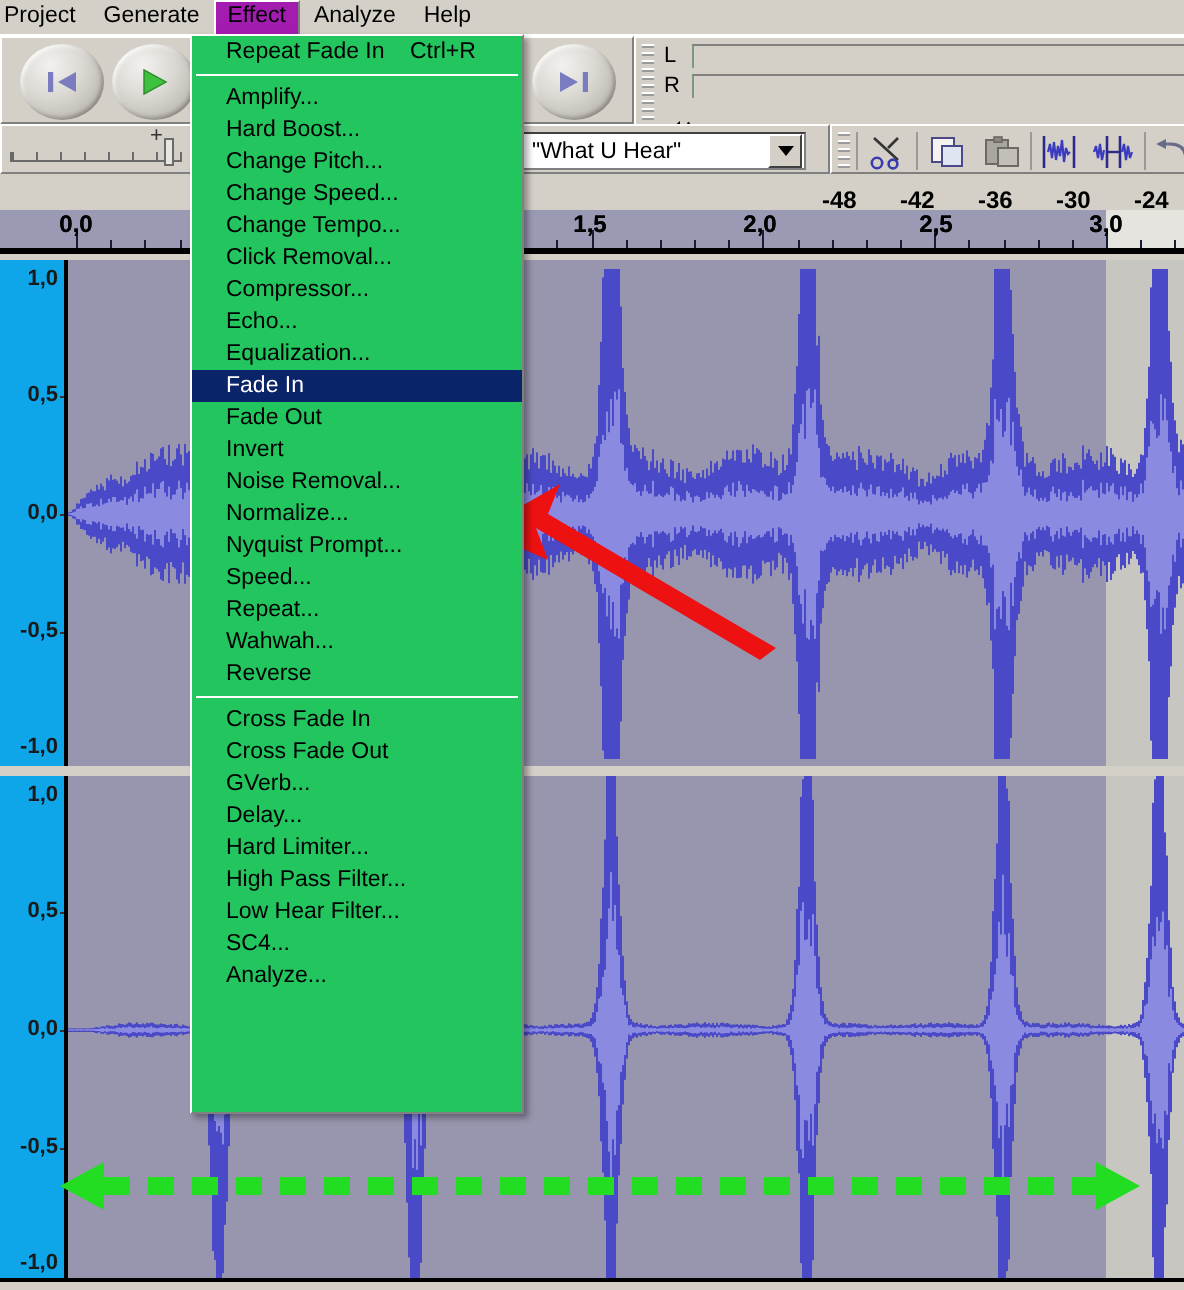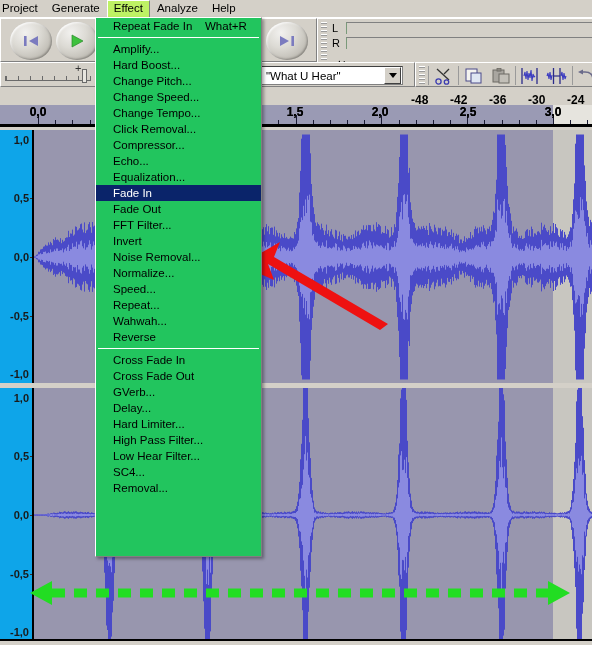--- a/index.html
+++ b/index.html
@@ -24,21 +24,21 @@
     display: flex; align-items: center;
   }
   .menu-item {
     font-size: 11.5px; color: #000;
     padding: 1px 7px 2px 7px;
     line-height: 14px;
     white-space: nowrap;
   }
   .menu-item.first { padding-left: 2px; }
   .menu-item.open {
-    background: #bef264;
+    background: #a21caf;
     border-left: 1px solid #ffffff;
     border-top: 1px solid #ffffff;
     border-right: 1px solid #808080;
     border-bottom: 1px solid #d4d0c8;
     padding: 0px 6px 2px 6px;
   }
 
   
   #toolbar-area {
     position: absolute; left: 0; top: 17px; width: 592px; height: 88px;
@@ -2751,21 +2751,21 @@
           <rect x="556" y="125.3" width="1" height="3.4" fill="#8a8ae0"></rect>
           <rect x="557" y="126.0" width="1" height="2.1" fill="#8a8ae0"></rect>
         </svg>
     </div>
     <div class="track-botline"></div>
   </div>
 
   <div id="effectmenu">
     <div class="mi">
       <span>Repeat Fade In</span>
-      <span class="accel">What+R</span>
+      <span class="accel">Ctrl+R</span>
     </div>
     <div class="msep"></div>
     <div id="menu-group1">
         <div class="mi">
           <span>Amplify...</span>
         </div>
         <div class="mi">
           <span>Hard Boost...</span>
         </div>
         <div class="mi">
@@ -2789,30 +2789,30 @@
         <div class="mi">
           <span>Equalization...</span>
         </div>
         <div class="mi selected">
           <span>Fade In</span>
         </div>
         <div class="mi">
           <span>Fade Out</span>
         </div>
         <div class="mi">
-          <span>FFT Filter...</span>
-        </div>
-        <div class="mi">
           <span>Invert</span>
         </div>
         <div class="mi">
           <span>Noise Removal...</span>
         </div>
         <div class="mi">
           <span>Normalize...</span>
+        </div>
+        <div class="mi">
+          <span>Nyquist Prompt...</span>
         </div>
         <div class="mi">
           <span>Speed...</span>
         </div>
         <div class="mi">
           <span>Repeat...</span>
         </div>
         <div class="mi">
           <span>Wahwah...</span>
         </div>
@@ -2840,21 +2840,21 @@
         <div class="mi">
           <span>High Pass Filter...</span>
         </div>
         <div class="mi">
           <span>Low Hear Filter...</span>
         </div>
         <div class="mi">
           <span>SC4...</span>
         </div>
         <div class="mi">
-          <span>Removal...</span>
+          <span>Analyze...</span>
         </div>
       </div>
   </div>
 
   <svg id="red-arrow" width="160" height="130" viewBox="0 0 160 130">
     <g>
       <polygon points="0,65 40,42 34,57 148,124 140,130 28,64 34,80" fill="#ee1111"></polygon>
     </g>
   </svg>
 

